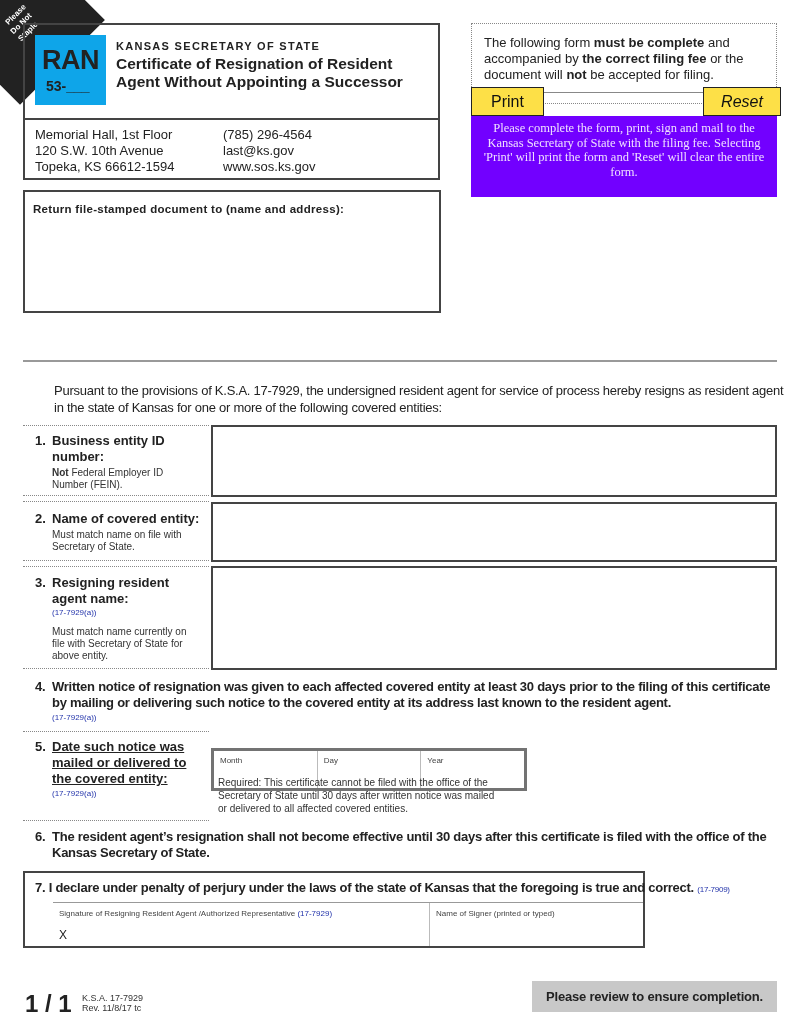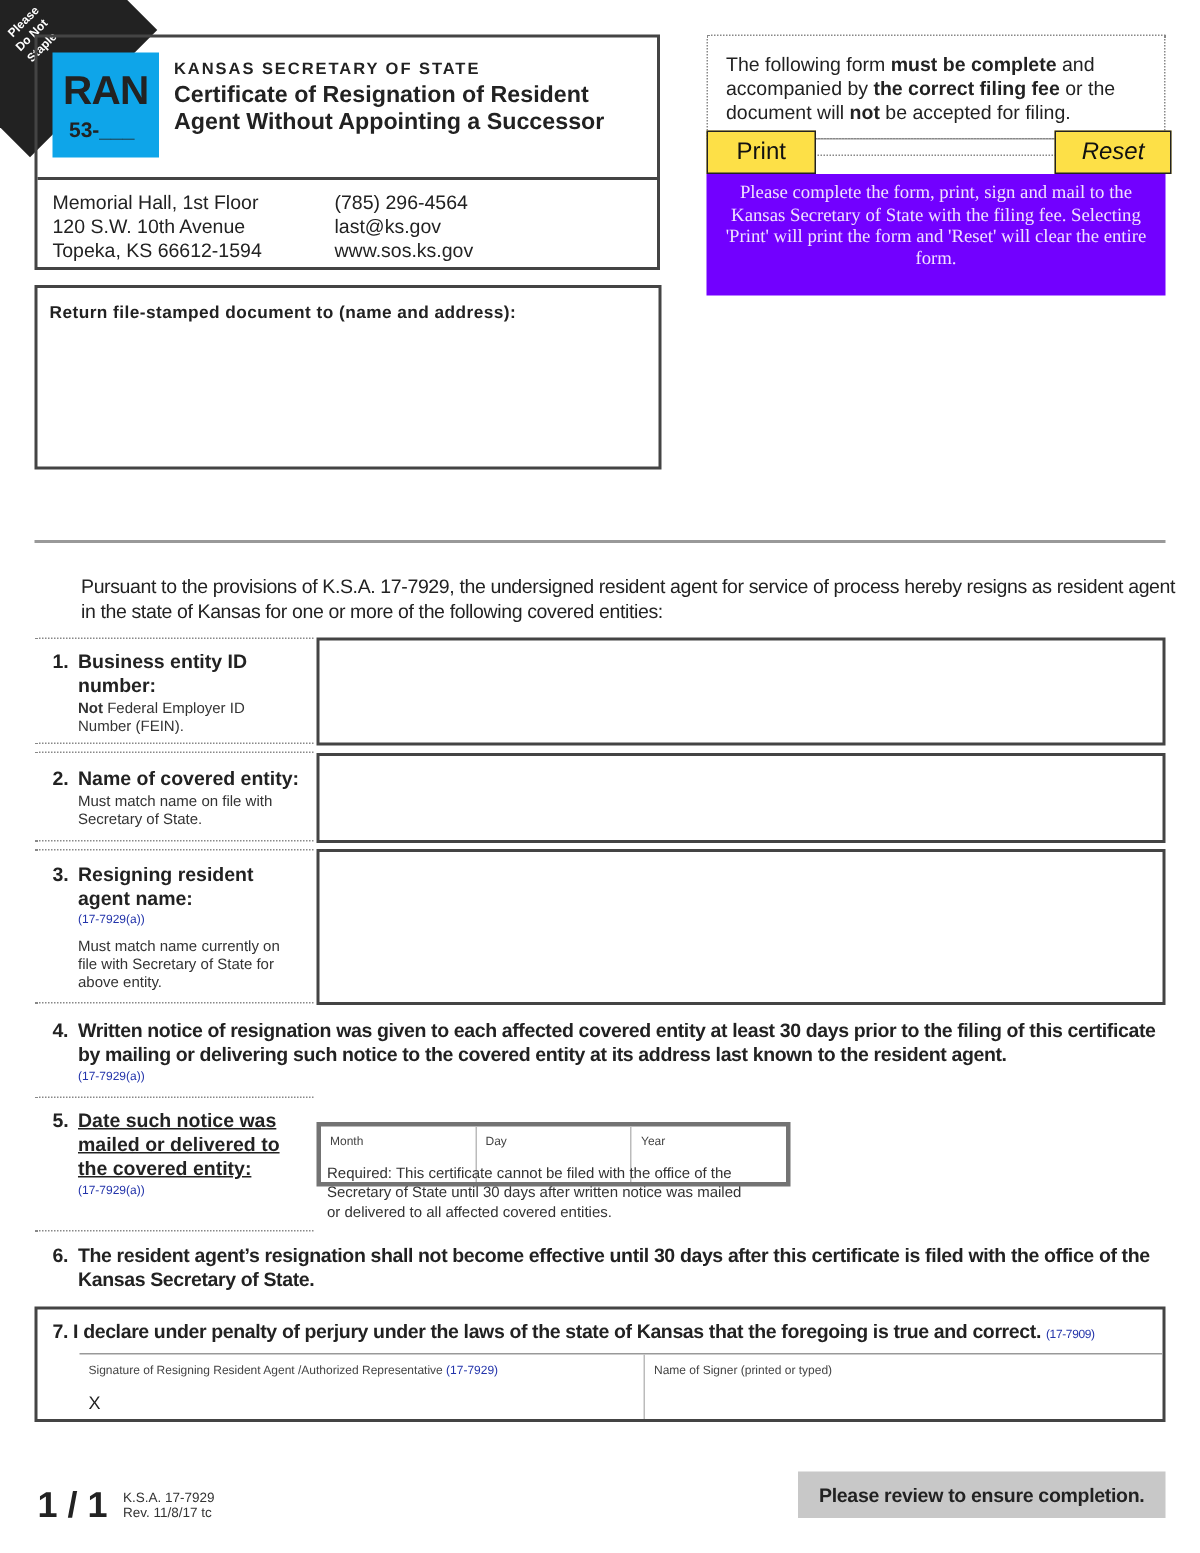--- a/index.html
+++ b/index.html
@@ -38,21 +38,21 @@
   .stmt { position:absolute; left:35px; width:740px; font-size:13px; line-height:16px; font-weight:bold; color:#222; letter-spacing:-0.25px; }
   .stmt .n { display:inline-block; width:17px; }
   .stmt .body { position:absolute; left:17px; right:0; top:0; }
 
   .date-box { left:211px; top:731px; width:316px; height:43px; border:3px solid #737373; box-sizing:border-box; display:flex;margin-top:17px; }
   .date-cell { flex:1; border-right:1px solid #bbb; position:relative; }
   .date-cell:last-child { border-right:none; }
   .date-cell span { position:absolute; left:6px; top:5px; font-size:8px; color:#444; }
   .date-note { left:218px; top:776px; font-size:10px; line-height:13px; color:#333; width:280px; }
 
-  .decl-box { left:23px; top:871px; width:754px; height:77px; border:2px solid #444; box-sizing:border-box; }
+  .decl-box { left:23px; top:871px; width:622px; height:77px; border:2px solid #444; box-sizing:border-box; }
   .decl-title { position:absolute; left:10px; top:7px; font-size:13px; font-weight:bold; color:#222; letter-spacing:-0.25px; white-space:nowrap; }
   .decl-title .ref-inline { font-size:8px; color:#2233aa; font-weight:normal; }
   .decl-row { position:absolute; left:0; right:0; top:29px; bottom:0; border-top:1px solid #999; display:flex;margin-left:28px; }
   .decl-cell { position:relative; border-right:1px solid #bbb; }
   .decl-cell:last-child { border-right:none; flex:1; }
   .decl-cell .cap { position:absolute; left:6px; top:6px; font-size:8px; color:#444; white-space:nowrap; }
   .decl-cell .cap .ref-inline { color:#2233aa; }
   .decl-cell .x { position:absolute; left:6px; bottom:4px; font-size:12px; color:#222; }
 
   .page-num { left:25px; top:990px; font-size:24px; font-weight:bold; color:#222; }

